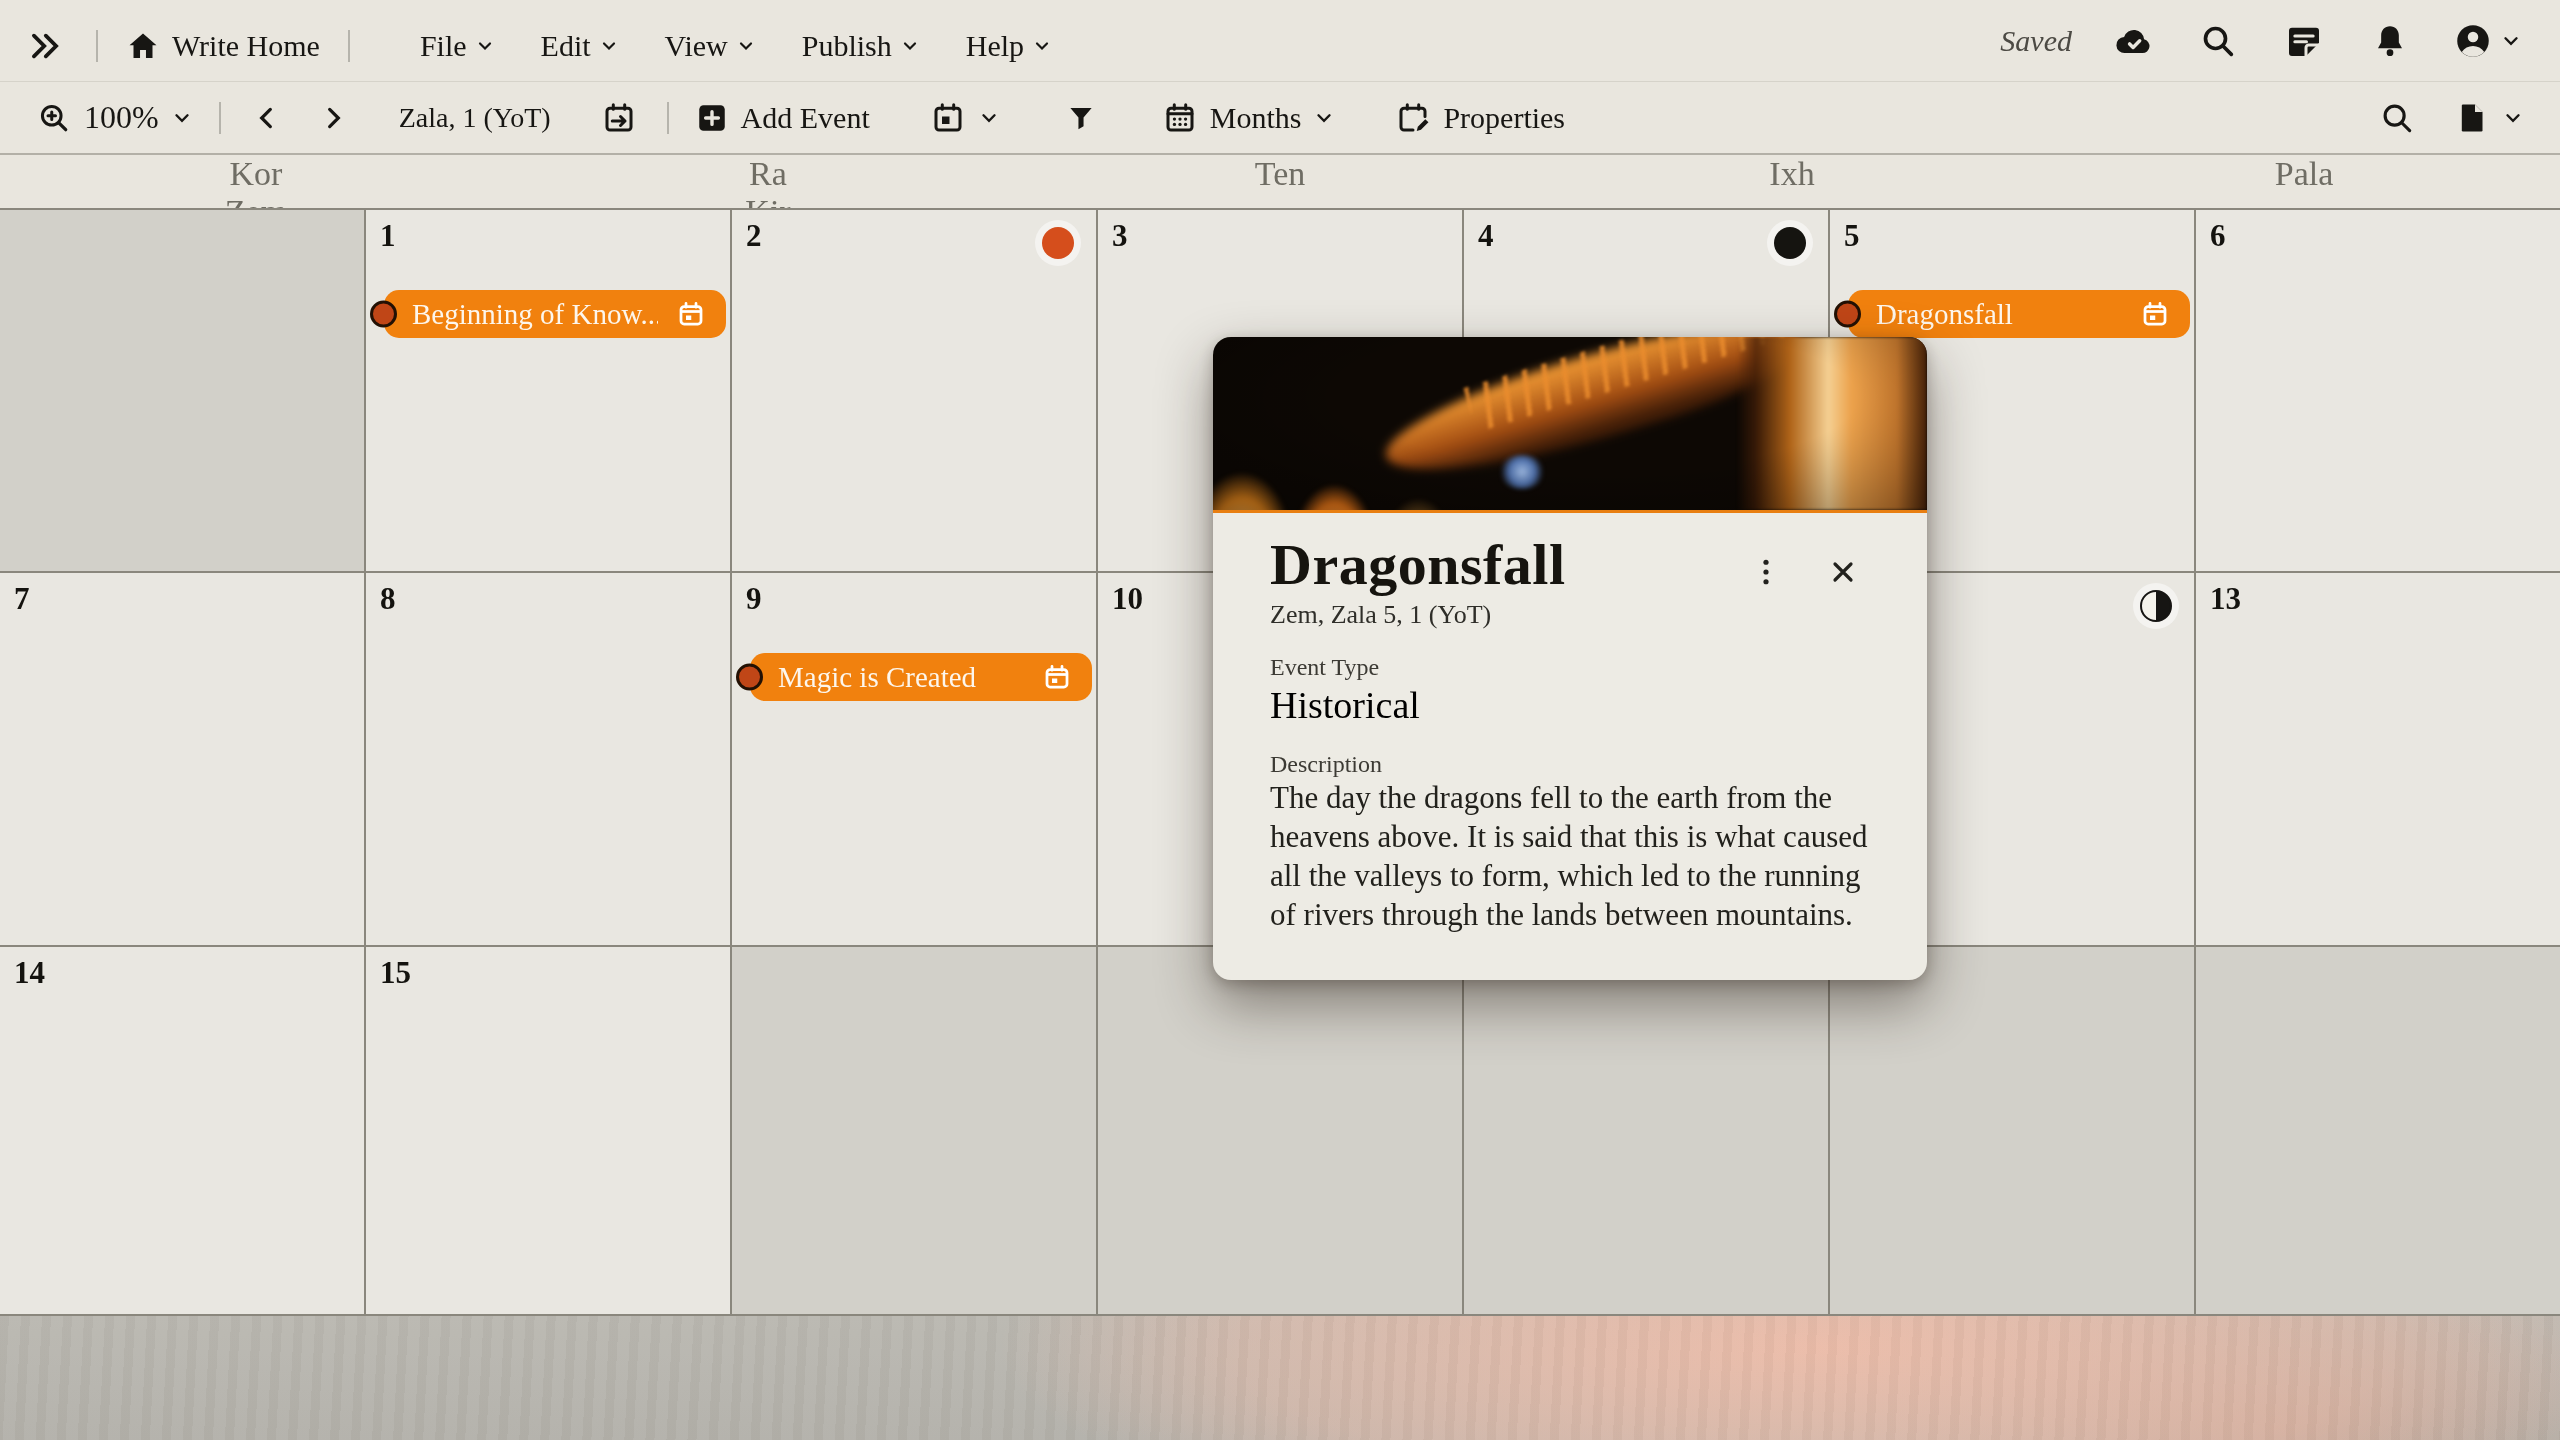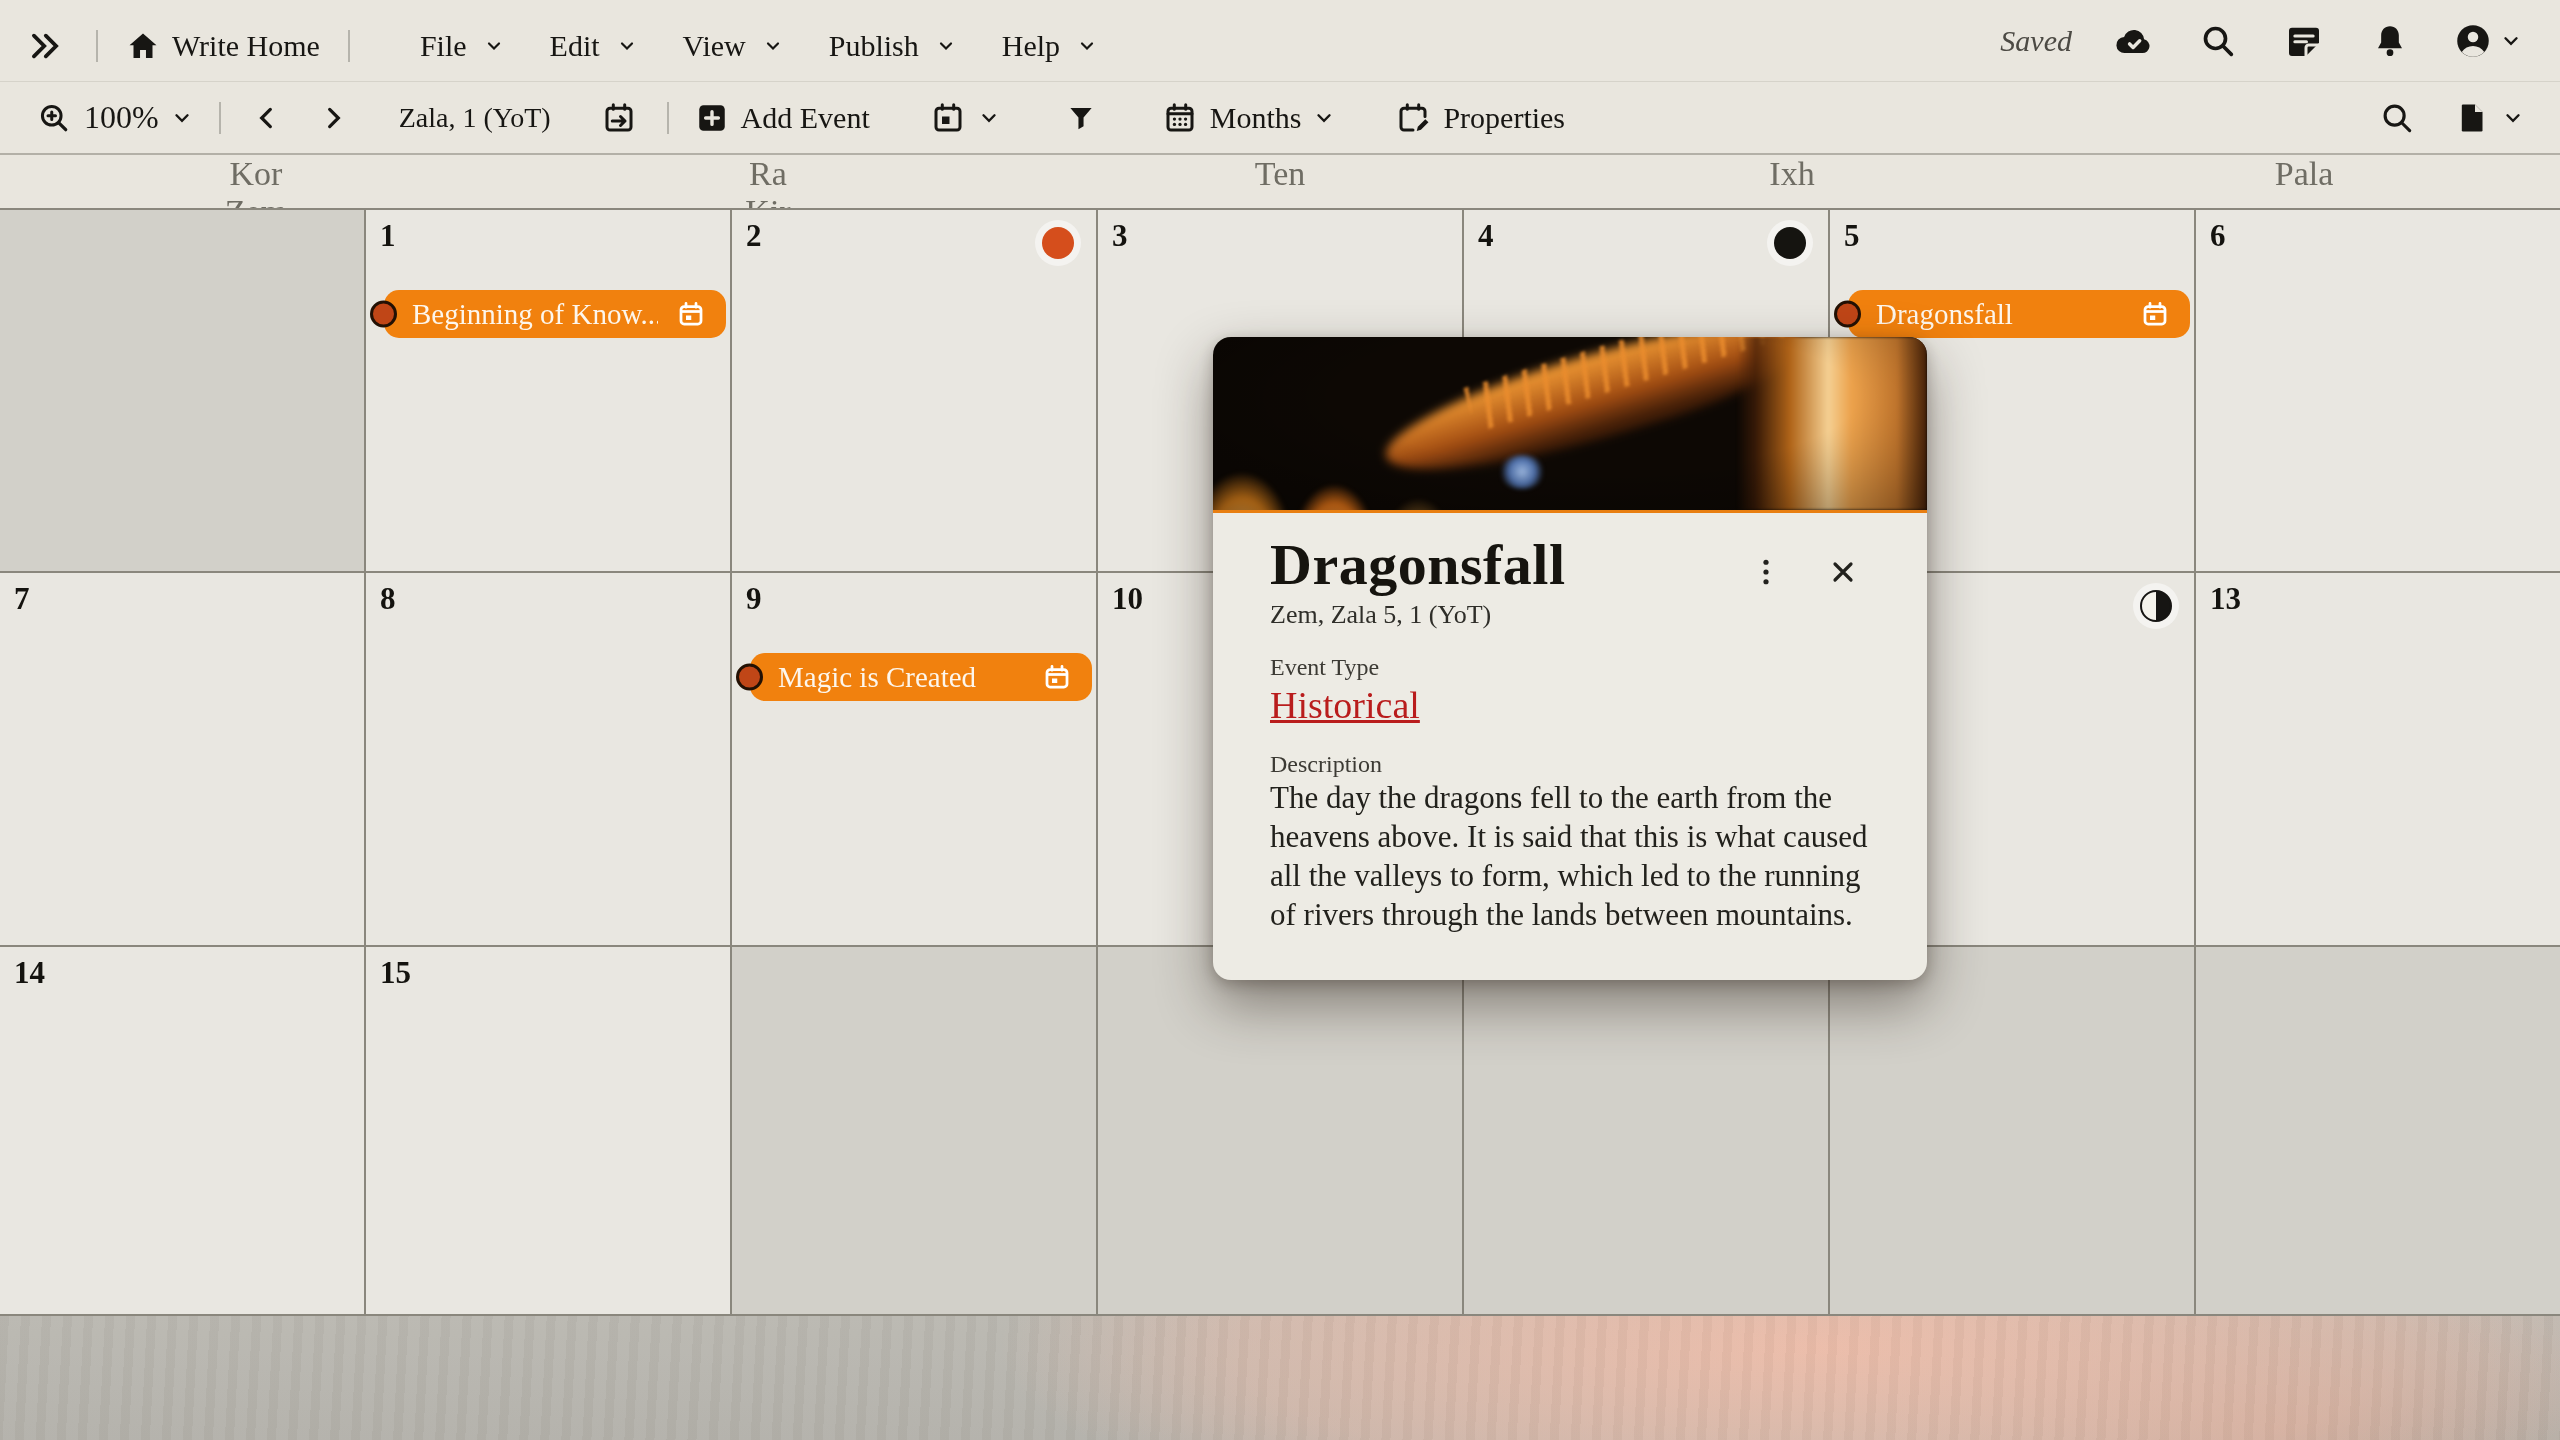--- a/index.html
+++ b/index.html
@@ -21,21 +21,21 @@
   
   .menubar{
     height:82px; display:flex; align-items:center; padding:0 38px 0 22px;
     background:var(--bar); border-bottom:1px solid #d6d3ca; position:relative; z-index:5;
   }
   .mb-left{display:flex; align-items:center;margin-top:10px;}
   .vdiv{width:2px; height:32px; background:#8d8b83; opacity:.55;}
   .menubar .vdiv{margin:0 28px;}
   .home-group{display:flex; align-items:center; gap:12px; cursor:pointer;}
   .menu-label{font-size:30px; color:var(--ink); white-space:nowrap;}
-  .menu-item{display:flex; align-items:center; gap:17px; margin-right:46px; cursor:pointer;}
+  .menu-item{display:flex; align-items:center; gap:8px; margin-right:46px; cursor:pointer;}
   .menus{display:flex; align-items:center; margin-left:42px;}
   .mb-right{margin-left:auto; display:flex; align-items:center; gap:38px;justify-content:space-between;}
   .saved{font-size:30px; font-style:italic; color:#4c4a44; margin-right:2px;}
   .acct-group{display:flex; align-items:center; gap:6px;}
 
   
   .toolbar{
     height:73px; display:flex; align-items:center; padding:0 36px;
     background:var(--bar); border-bottom:2px solid #b3b0a7; position:relative; z-index:5;
   }
@@ -160,21 +160,21 @@
   .popup-body{ padding:22px 58px 0 57px; position:relative; }
   .popup-title-row{ display:flex; align-items:flex-start; }
   .popup-title{
     font-size:58px; font-weight:700; color:#16140f; line-height:1.05; letter-spacing:0.5px;
   }
   .popup-actions{ margin-left:auto; display:flex; align-items:center; gap:40px; padding-top:16px; padding-right:6px; }
   .icon-btn{ cursor:pointer; background:none; border:none; padding:4px; }
   .popup-date{ font-size:26px; color:#2f2e29; margin-top:4px; }
   .field{ margin-top:24px; }
   .field-label{ font-size:24px; color:#3c3a34; }
-  .field-value{ font-size:38px; color:#b91c1c; margin-top:2px;text-decoration:underline; }
+  .field-value{ font-size:38px; color:#000000; margin-top:2px; }
   .field-desc{ font-size:31px; line-height:39px; color:#22211c; max-width:608px; }
 </style>
 </head>
 <body>
 
 <div class="menubar">
   <div class="mb-left">
     <span class="icon-btn">
       <svg class="ic" width="38" height="38" viewBox="0 0 24 24">
           <path d="M5 5.5l6.5 6.5L5 18.5M12.5 5.5L19 12l-6.5 6.5" stroke="currentColor" stroke-width="2.4" fill="none" stroke-linecap="round"></path>

